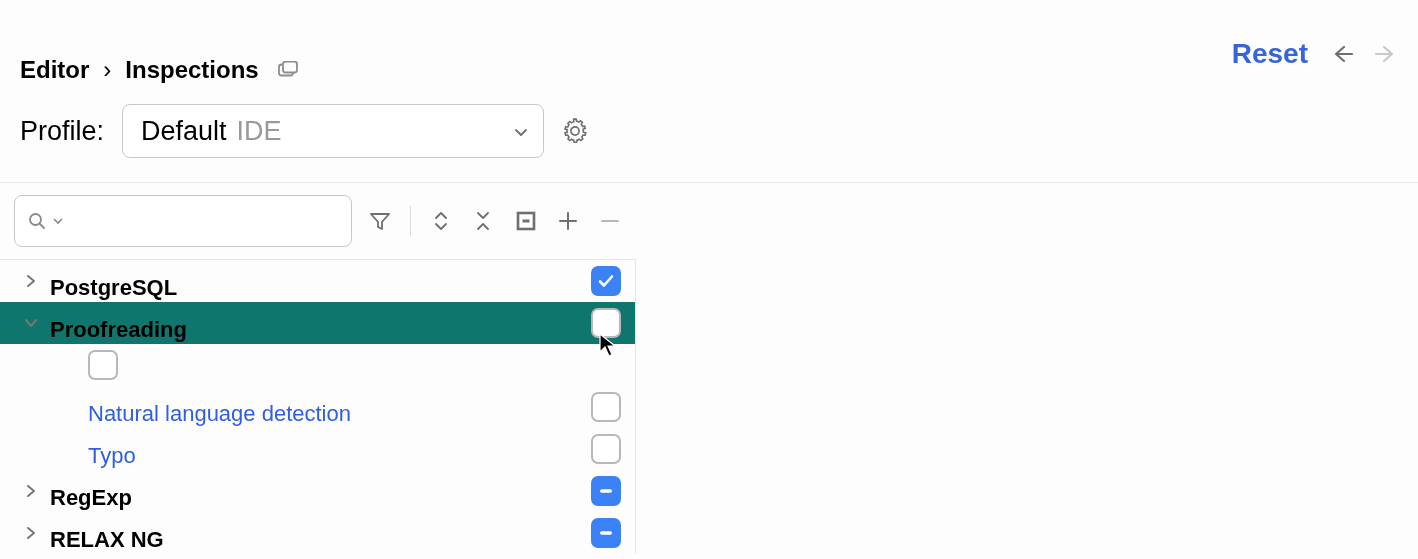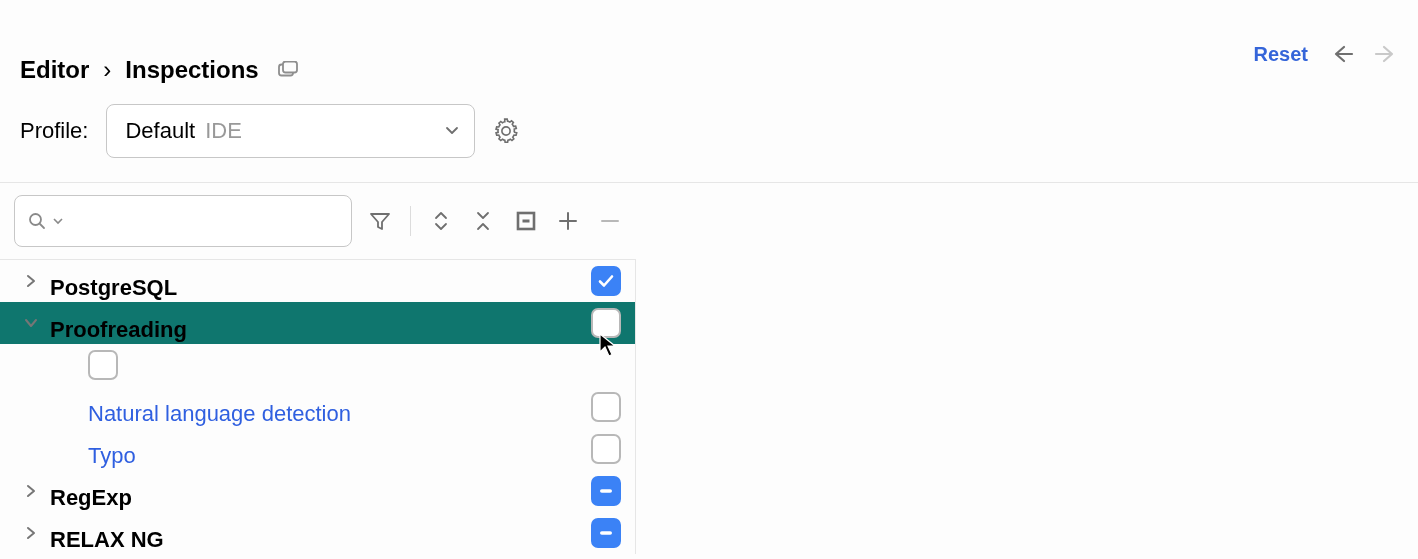--- a/index.html
+++ b/index.html
@@ -31,40 +31,40 @@
     display: inline-flex; align-items: center; justify-content: center;
     margin-left: 6px;
   }
   .header-right {
     display: flex;
     align-items: center;
     gap: 22px;
   }
   .reset-link {
     color: #3565d9;
-    font-size: 20px;
+    font-size: 28px;
     font-weight: 600;
     cursor: pointer;
   }
   .nav-arrows { display: flex; gap: 20px; }
   .nav-arrow { width: 24px; height: 24px; cursor: pointer; }
 
   .profile-row {
     display: flex;
     align-items: center;
     gap: 18px;
     padding: 0 20px 24px 20px;
-    font-size: 22px;
+    font-size: 27px;
   }
   .profile-label { color: #000; }
   .profile-select {
     display: flex;
     align-items: center;
     justify-content: space-between;
-    width: 369px;
+    width: 422px;
     height: 54px;
     border: 1px solid #c7c7c7;
     border-radius: 8px;
     background: #fff;
     padding: 0 14px 0 18px;
     cursor: pointer;
   }
   .profile-select .sel-text { display: flex; gap: 10px; }
   .profile-select .ide-tag { color: #999; }
   .gear-icon { width: 26px; height: 26px; cursor: pointer; }

